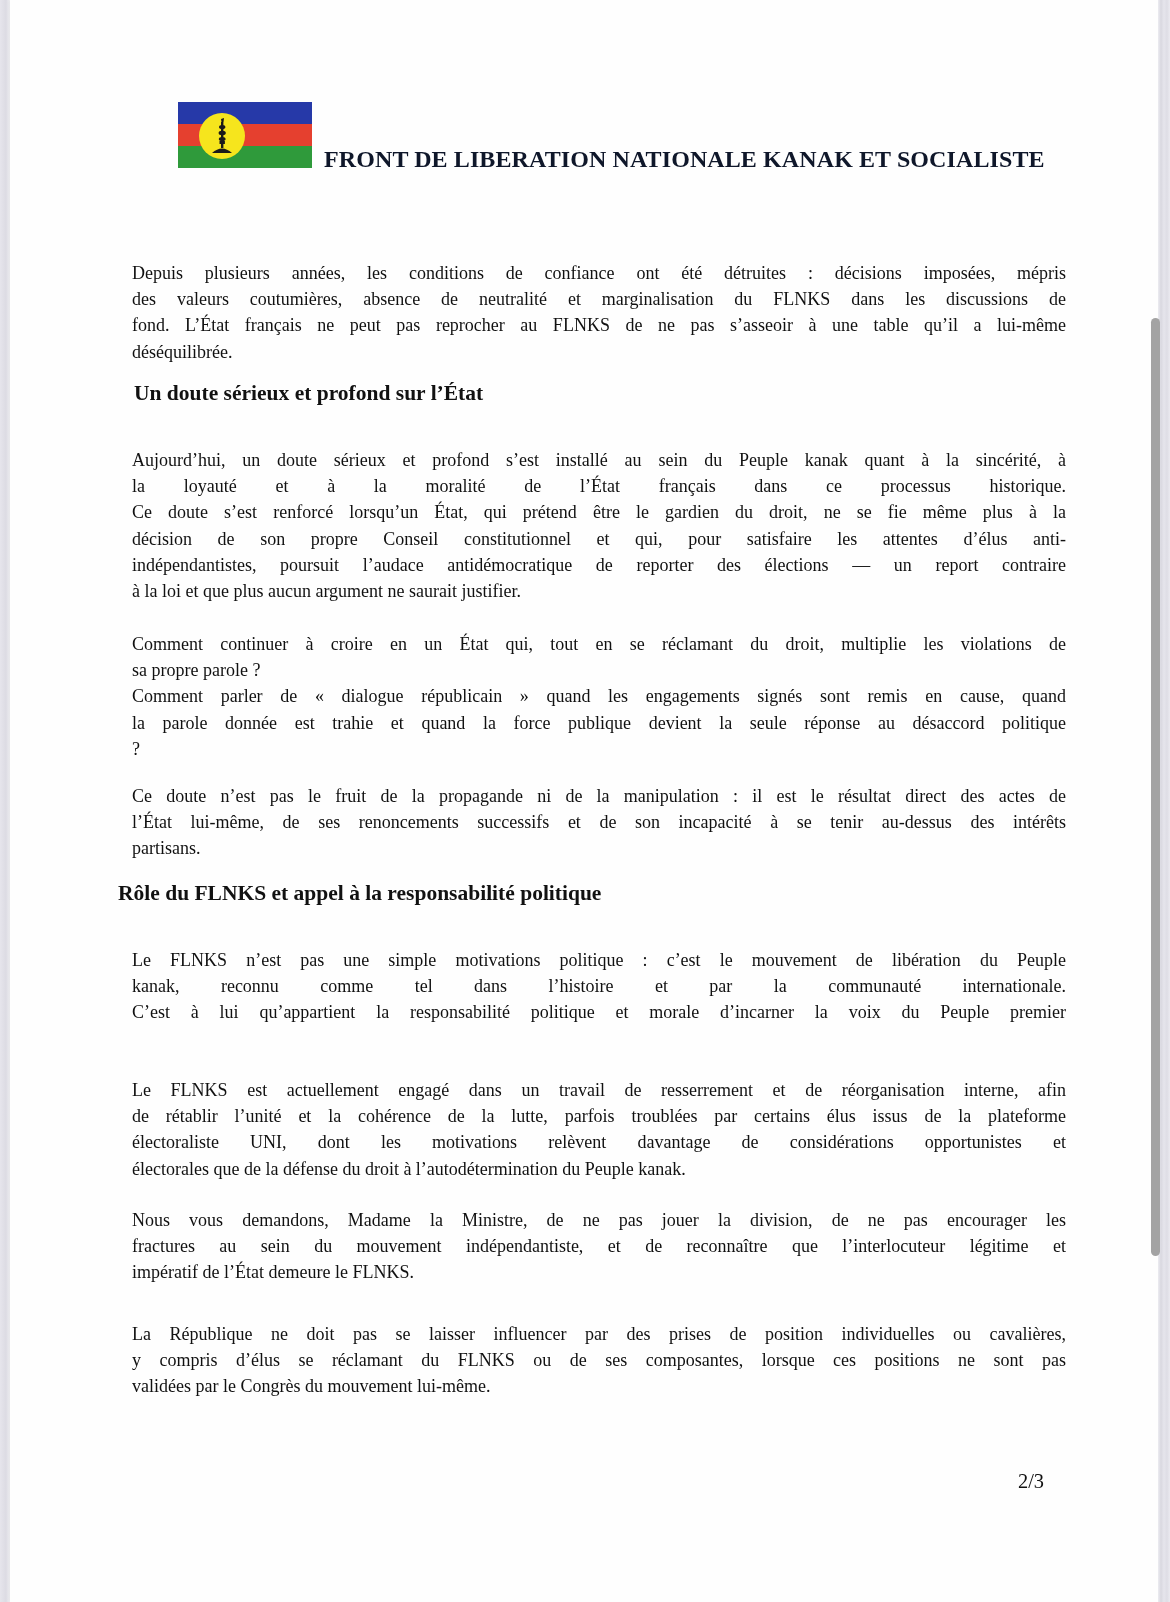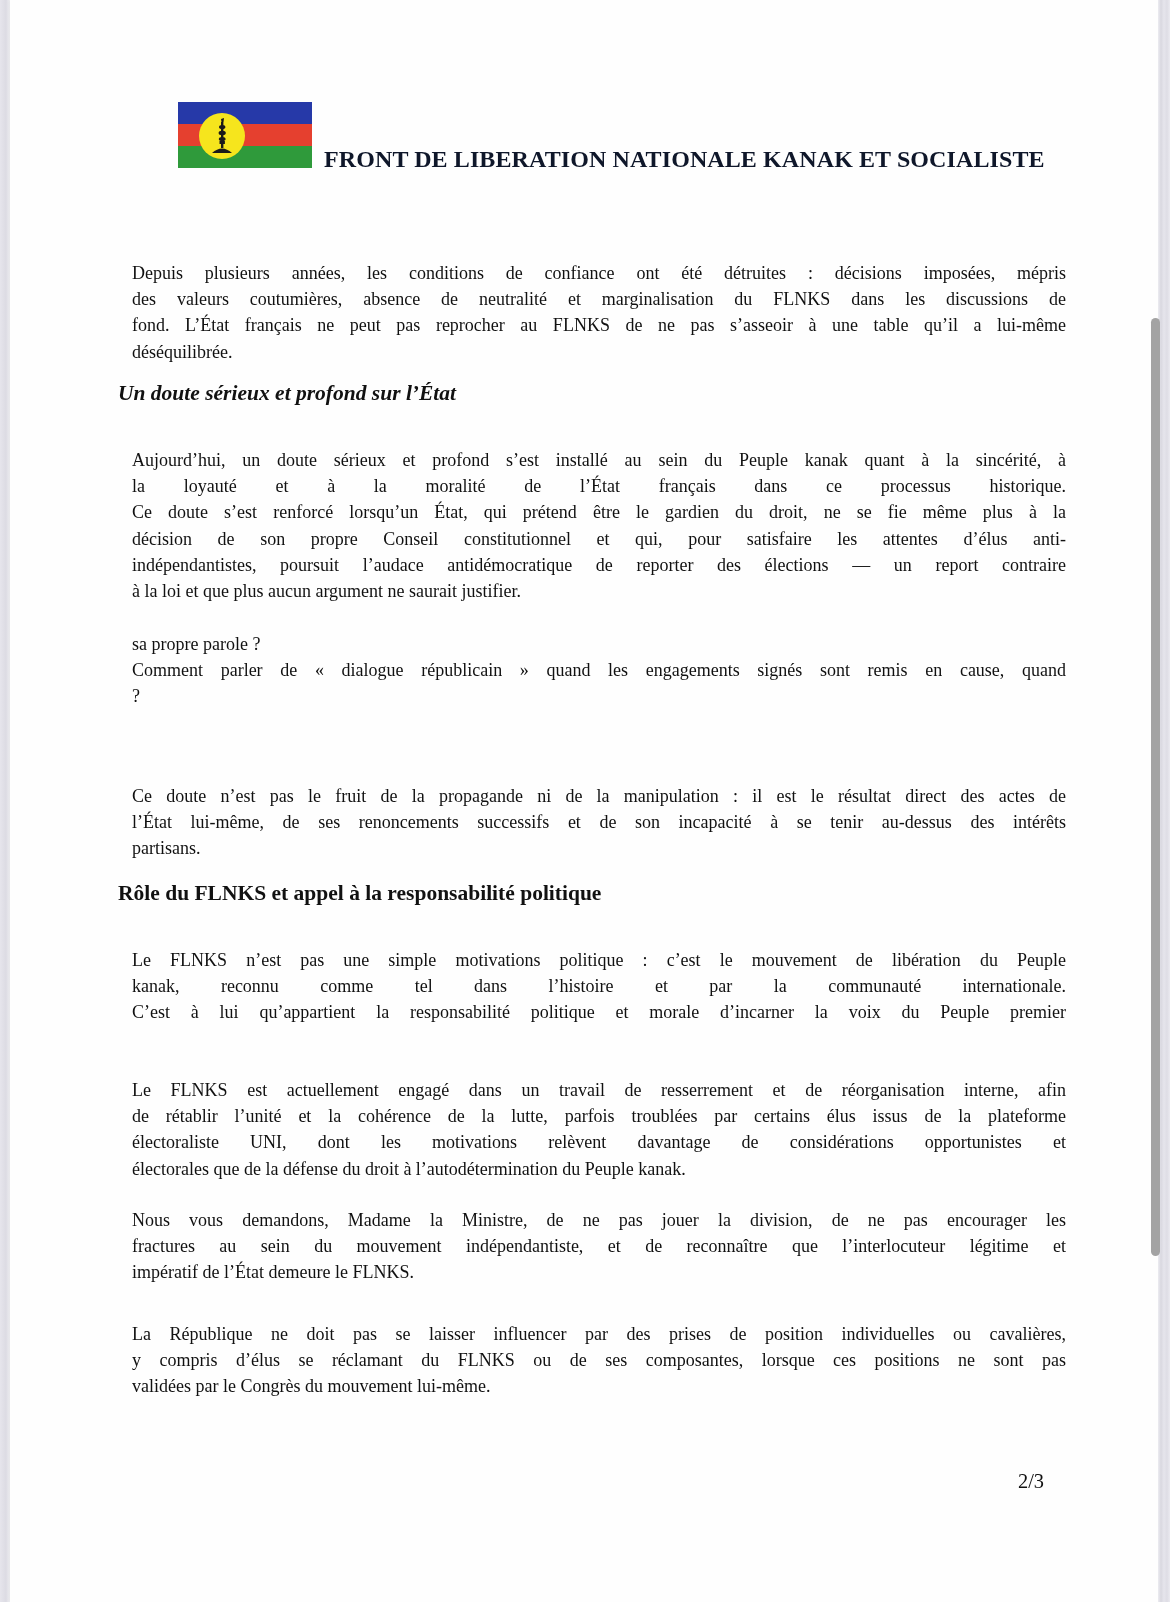--- a/index.html
+++ b/index.html
@@ -158,32 +158,34 @@
 
 <div class="org-title">FRONT DE LIBERATION NATIONALE KANAK ET SOCIALISTE</div>
 
 <div class="content" id="content">
     <p class="para" style="position: absolute; left: 0px; top: 0px; width: 100%;">
       <span class="line" style="display: block; width: 934px;">Depuis plusieurs années, les conditions de confiance ont été détruites : décisions imposées, mépris</span>
       <span class="line" style="display: block; width: 934px;">des valeurs coutumières, absence de neutralité et marginalisation du FLNKS dans les discussions de</span>
       <span class="line" style="display: block; width: 934px;">fond. L’État français ne peut pas reprocher au FLNKS de ne pas s’asseoir à une table qu’il a lui-même</span>
       <span class="line last" style="display: block; width: 934px;">déséquilibrée.</span>
     </p>
-    <h2 class="heading" style="position: absolute; left: 0px; top: 133px; width: 100%; font-style: italic;">Un doute sérieux et profond sur l’État</h2>
+    <h2 class="heading" style="position: absolute; left: 16px; top: 133px; width: 100%;">Un doute sérieux et profond sur l’État</h2>
     <p class="para" style="position: absolute; left: 0px; top: 187px; width: 100%;">
       <span class="line" style="display: block; width: 934px;">Aujourd’hui, un doute sérieux et profond s’est installé au sein du Peuple kanak quant à la sincérité, à</span>
       <span class="line" style="display: block; width: 934px;">la loyauté et à la moralité de l’État français dans ce processus historique.</span>
       <span class="line" style="display: block; width: 934px;">Ce doute s’est renforcé lorsqu’un État, qui prétend être le gardien du droit, ne se fie même plus à la</span>
       <span class="line" style="display: block; width: 934px;">décision de son propre Conseil constitutionnel et qui, pour satisfaire les attentes d’élus anti-</span>
       <span class="line" style="display: block; width: 934px;">indépendantistes, poursuit l’audace antidémocratique de reporter des élections — un report contraire</span>
       <span class="line last" style="display: block; width: 934px;">à la loi et que plus aucun argument ne saurait justifier.</span>
     </p>
     <p class="para" style="position: absolute; left: 0px; top: 371px; width: 100%;">
+      <span class="line" style="display: block; width: 934px;">Comment continuer à croire en un État qui, tout en se réclamant du droit, multiplie les violations de</span>
       <span class="line last" style="display: block; width: 934px;">sa propre parole ?</span>
       <span class="line" style="display: block; width: 934px;">Comment parler de « dialogue républicain » quand les engagements signés sont remis en cause, quand</span>
+      <span class="line" style="display: block; width: 934px;">la parole donnée est trahie et quand la force publique devient la seule réponse au désaccord politique</span>
       <span class="line last" style="display: block; width: 934px;">?</span>
     </p>
     <p class="para" style="position: absolute; left: 0px; top: 523px; width: 100%;">
       <span class="line" style="display: block; width: 934px;">Ce doute n’est pas le fruit de la propagande ni de la manipulation : il est le résultat direct des actes de</span>
       <span class="line" style="display: block; width: 934px;">l’État lui-même, de ses renoncements successifs et de son incapacité à se tenir au-dessus des intérêts</span>
       <span class="line last" style="display: block; width: 934px;">partisans.</span>
     </p>
     <h2 class="heading" style="position: absolute; left: 0px; top: 633px; width: 100%;">Rôle du FLNKS et appel à la responsabilité politique</h2>
     <p class="para" style="position: absolute; left: 0px; top: 687px; width: 100%;">
       <span class="line" style="display: block; width: 934px;">Le FLNKS n’est pas une simple motivations politique : c’est le mouvement de libération du Peuple</span>

